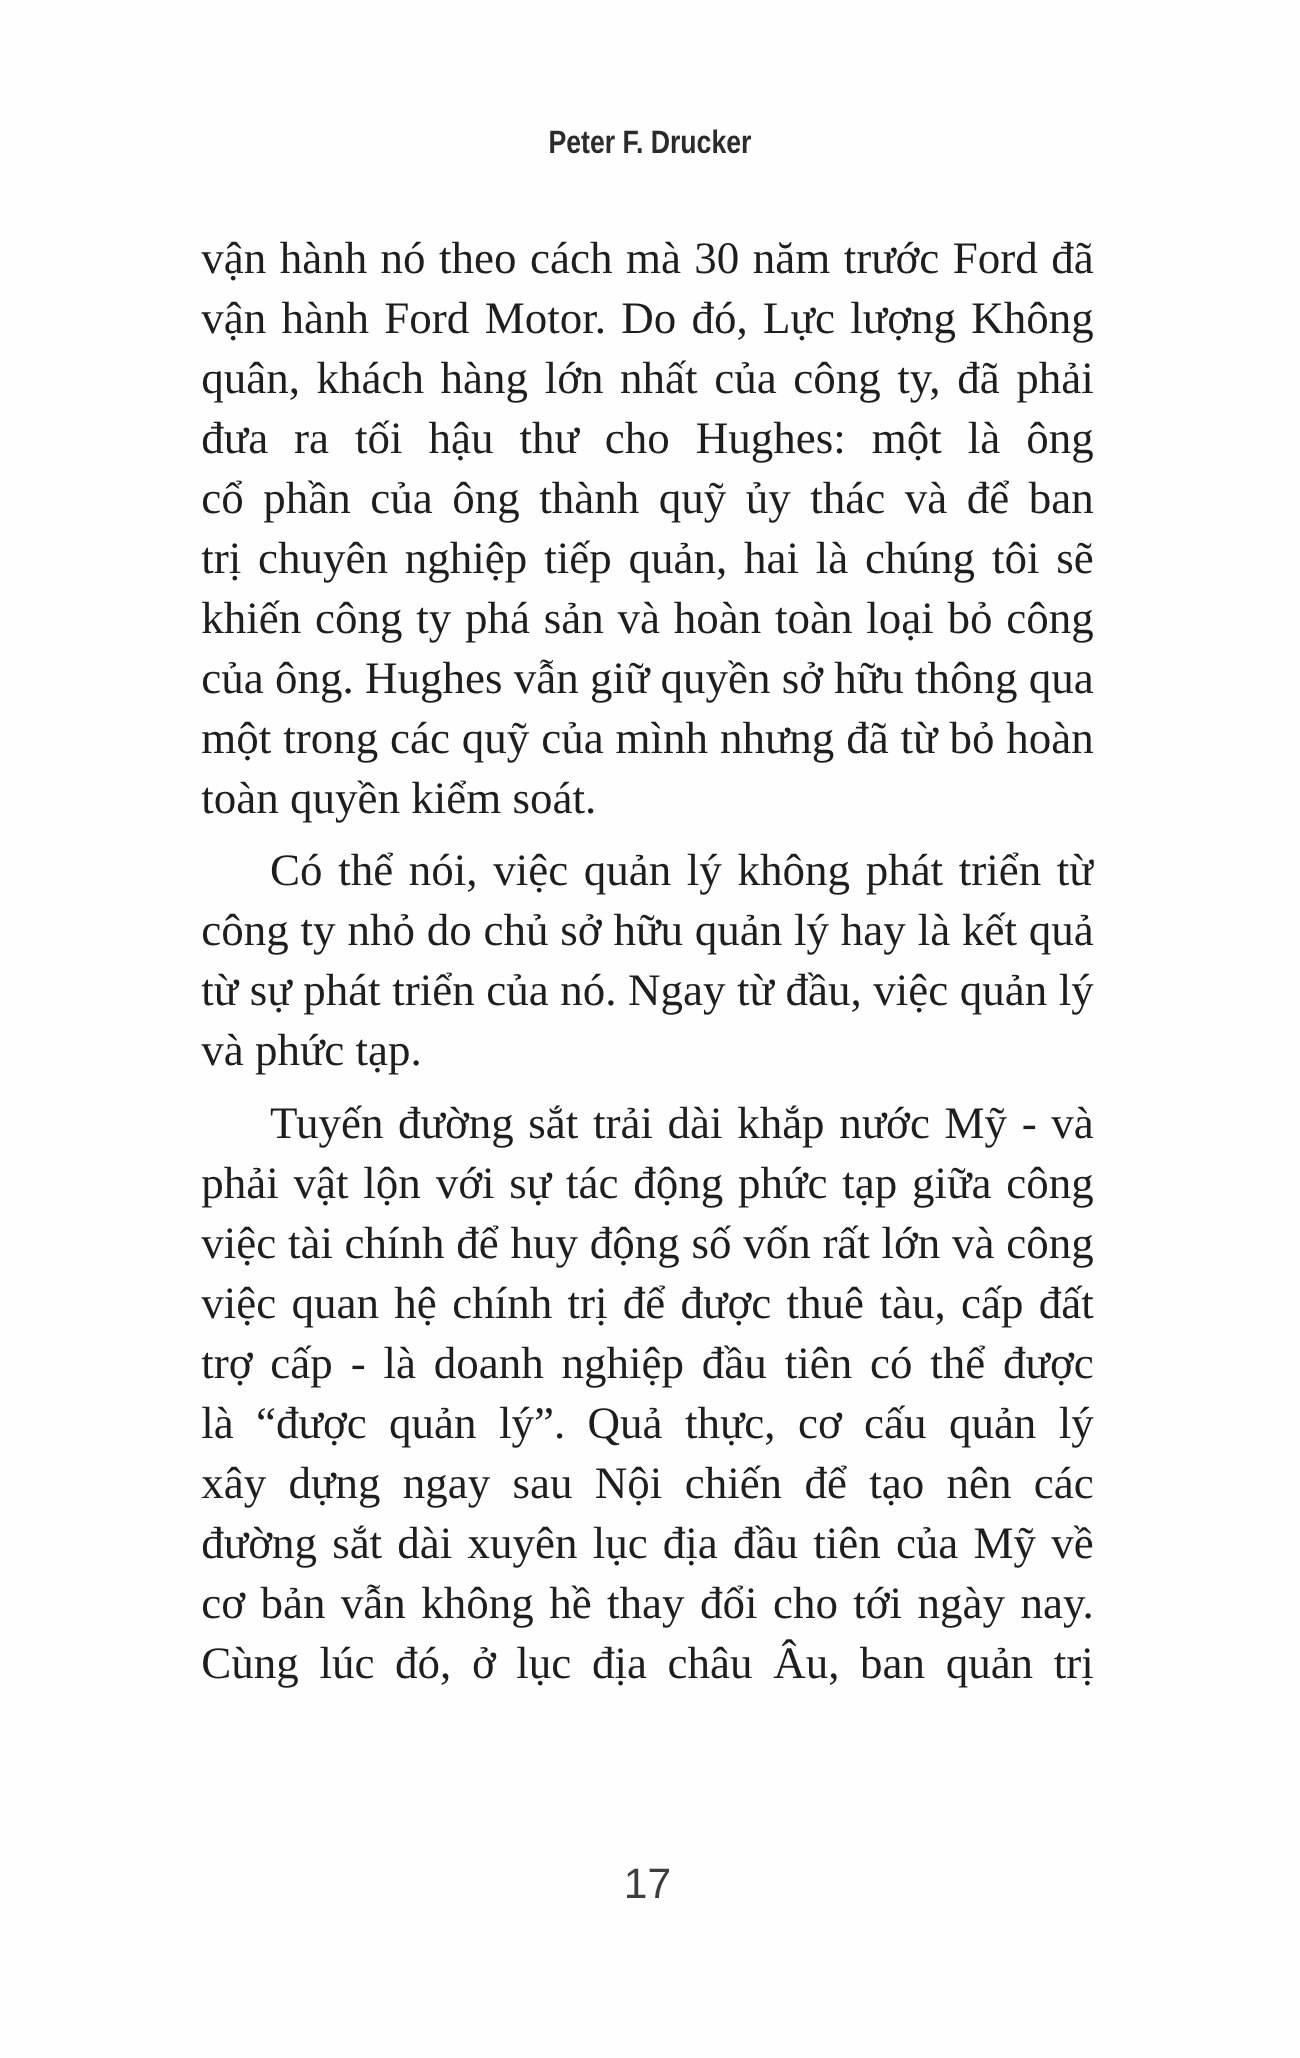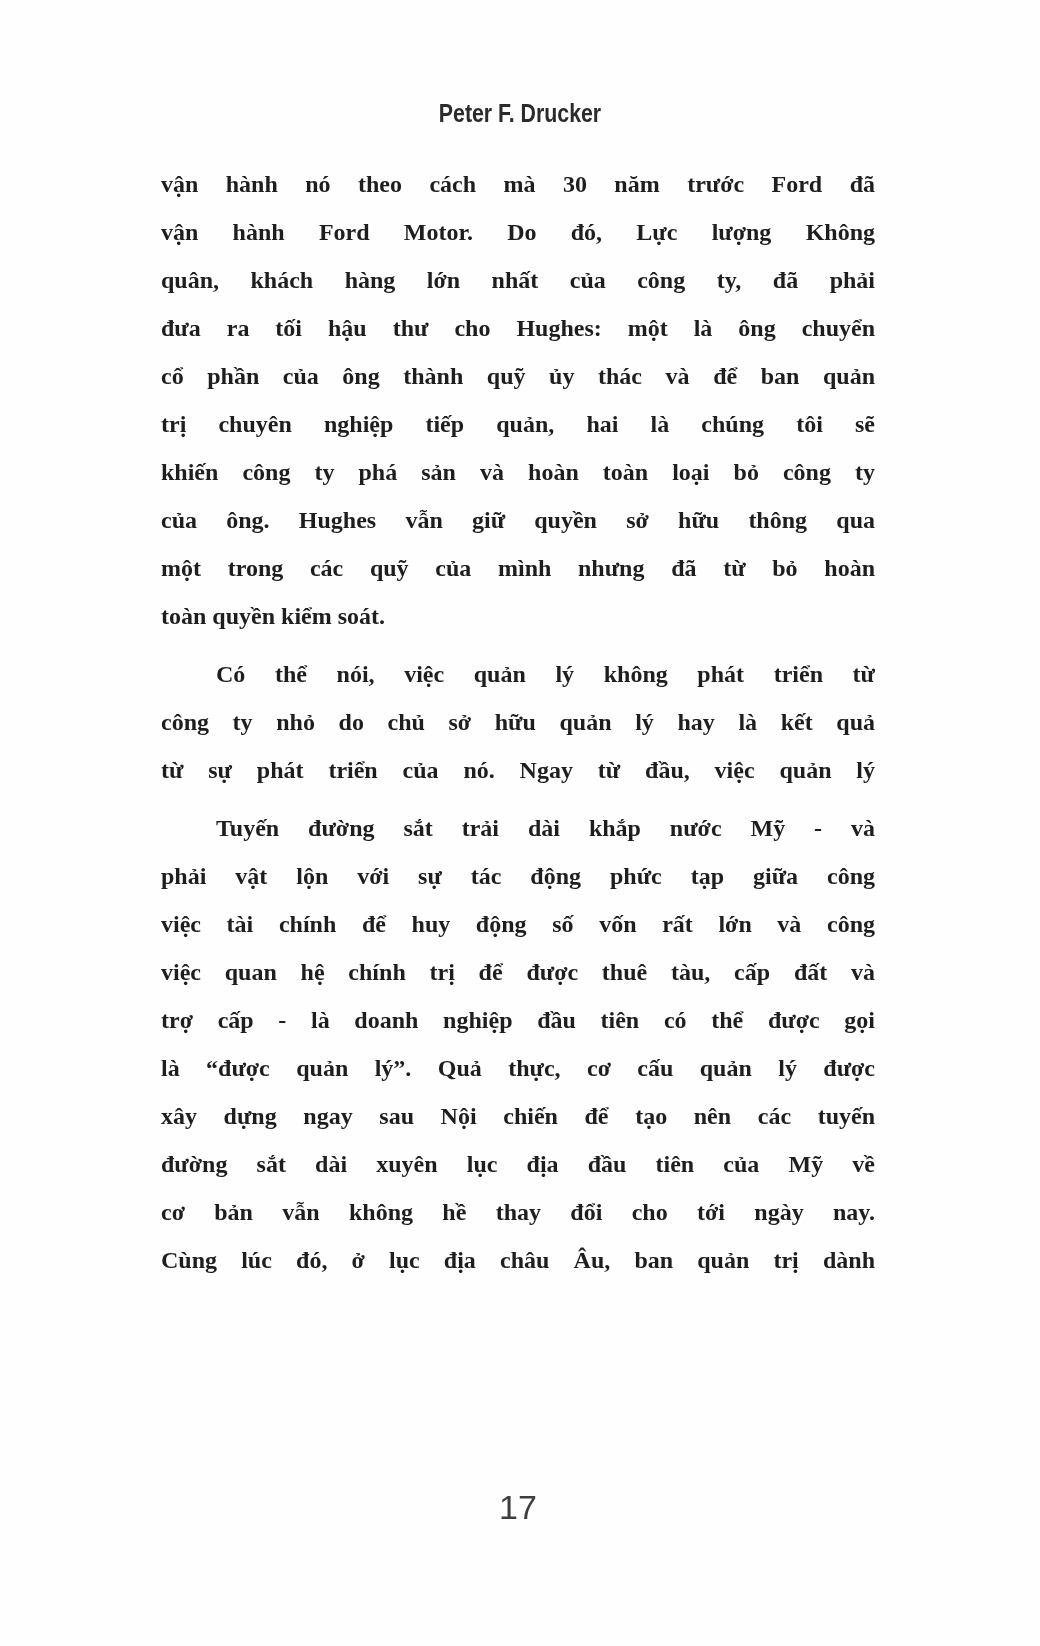--- a/index.html
+++ b/index.html
@@ -18,24 +18,23 @@
     text-align: center;
     font-family: "Liberation Sans", sans-serif;
     font-weight: 700;
     font-size: 26px;
     letter-spacing: 0px;
     transform: scaleX(0.82);
     transform-origin: 50% 50%;
   }
   .body-text {
     position: absolute;
-    top: 160px; left: 161px; width: 714px;
-    font-size: 24px;
+    top: 182px; left: 161px; width: 714px;
+    font-size: 36px;
     line-height: 48px;
-    font-weight: bold;
   }
   .paragraph { margin: 0 0 10px 0; }
   .line {
     height: 48px;
     overflow: hidden;
   }
   .line.justify { text-align: justify; }
   .line.justify::after {
     content: "";
     display: inline-block;
@@ -67,20 +66,21 @@
         <div class="line justify">trị chuyên nghiệp tiếp quản, hai là chúng tôi sẽ</div>
         <div class="line justify">khiến công ty phá sản và hoàn toàn loại bỏ công ty</div>
         <div class="line justify">của ông. Hughes vẫn giữ quyền sở hữu thông qua</div>
         <div class="line justify">một trong các quỹ của mình nhưng đã từ bỏ hoàn</div>
         <div class="line">toàn quyền kiểm soát.</div>
       </div>
       <div class="paragraph">
         <div class="line justify indent">Có thể nói, việc quản lý không phát triển từ</div>
         <div class="line justify">công ty nhỏ do chủ sở hữu quản lý hay là kết quả</div>
         <div class="line justify">từ sự phát triển của nó. Ngay từ đầu, việc quản lý</div>
+        <div class="line">và phức tạp.</div>
       </div>
       <div class="paragraph">
         <div class="line justify indent">Tuyến đường sắt trải dài khắp nước Mỹ - và</div>
         <div class="line justify">phải vật lộn với sự tác động phức tạp giữa công</div>
         <div class="line justify">việc tài chính để huy động số vốn rất lớn và công</div>
         <div class="line justify">việc quan hệ chính trị để được thuê tàu, cấp đất và</div>
         <div class="line justify">trợ cấp - là doanh nghiệp đầu tiên có thể được gọi</div>
         <div class="line justify">là “được quản lý”. Quả thực, cơ cấu quản lý được</div>
         <div class="line justify">xây dựng ngay sau Nội chiến để tạo nên các tuyến</div>
         <div class="line justify">đường sắt dài xuyên lục địa đầu tiên của Mỹ về</div>

